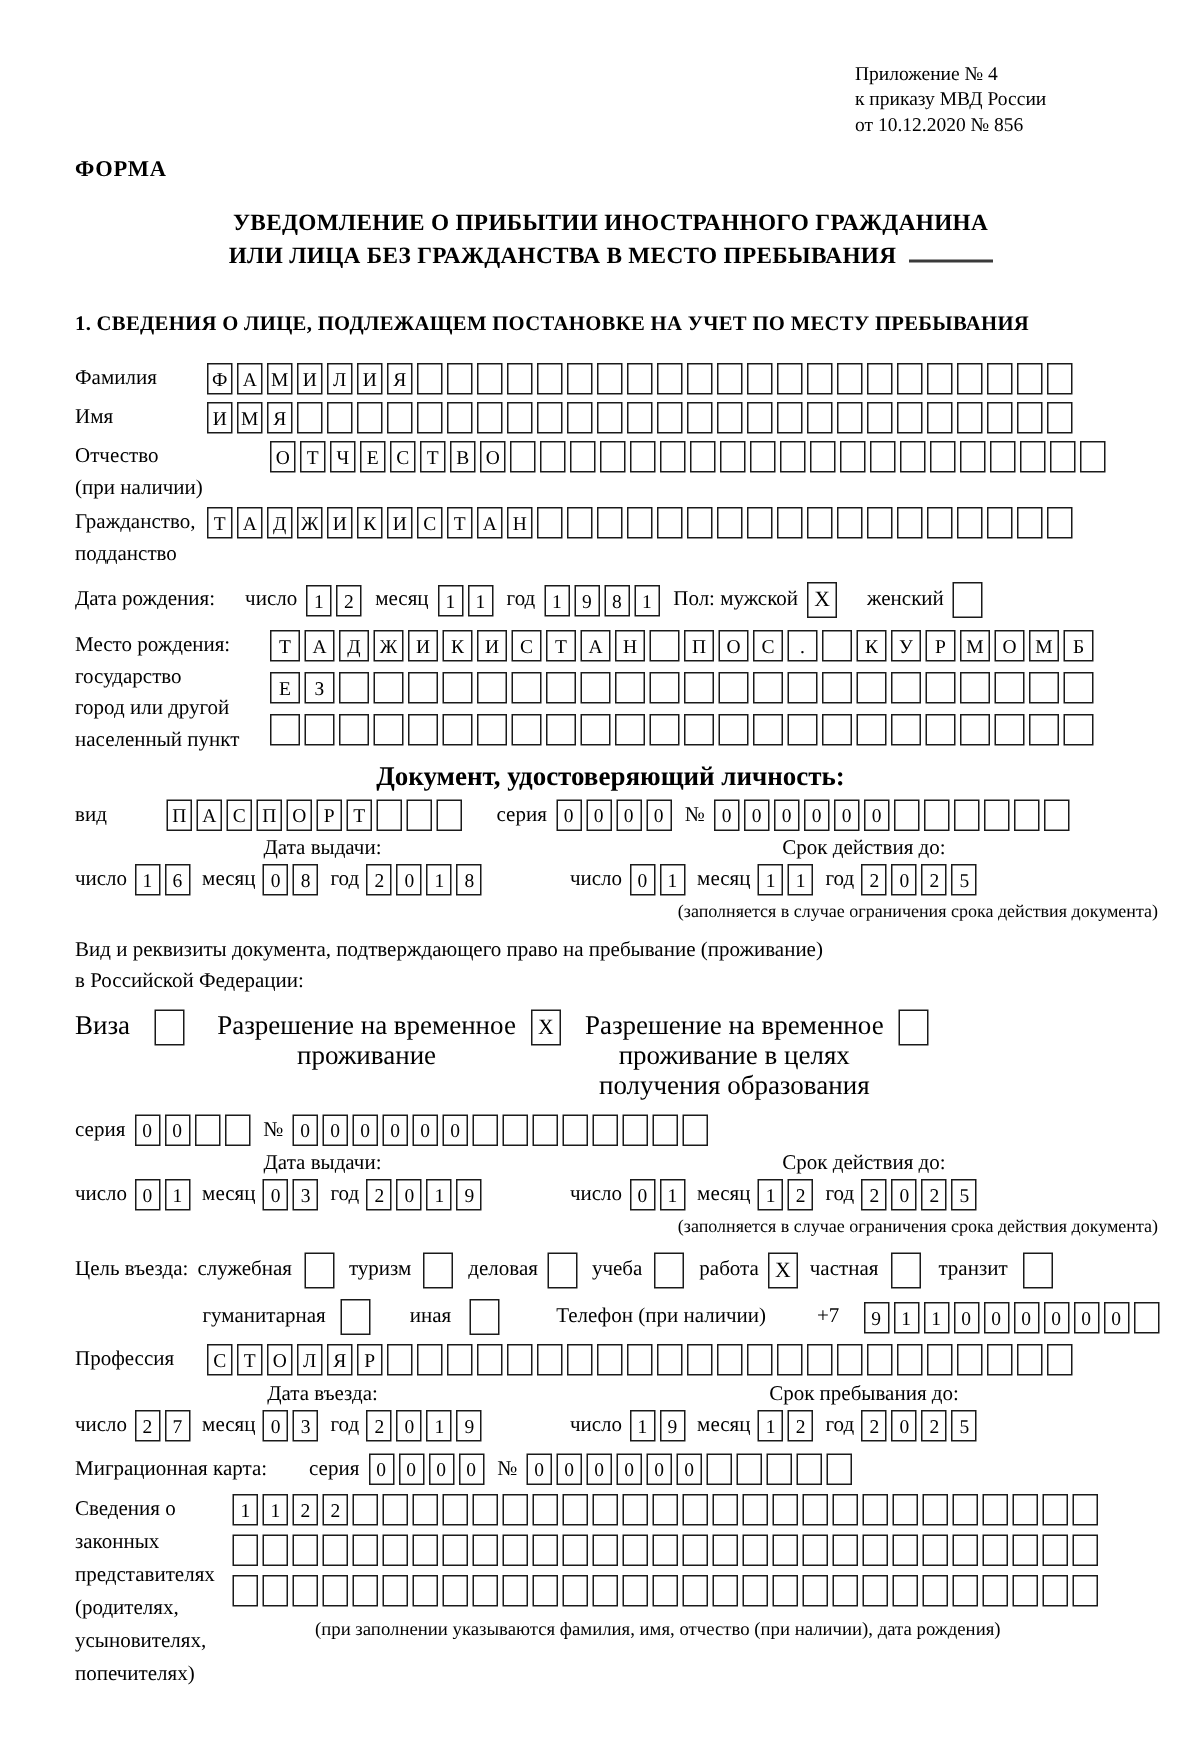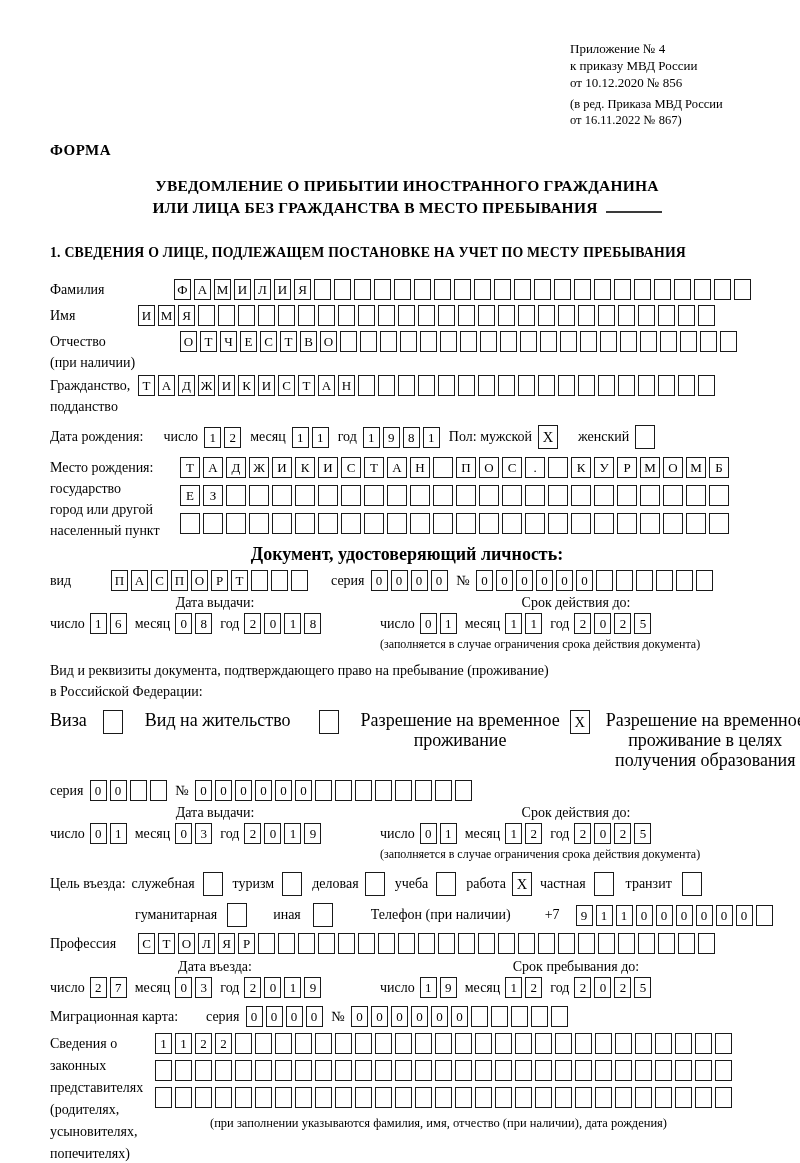--- a/index.html
+++ b/index.html
@@ -36,21 +36,21 @@
   
   .doc-head{text-align:center;font-weight:bold;font-size:18px;margin:3px 0 5px 0;}
 
   
   .dates-block{display:flex;margin-top:4px;}
   .date-col{flex:none;}
   .date-col.left{width:330px;}
   .date-col.right{width:392px;}
   .date-title{font-size:14px;text-align:center;margin-bottom:2px;}
   .date-fields{display:flex;align-items:center;font-size:14px;gap:5px;}
-  .fill-note{font-size:12px;text-align:left;margin-top:3px;}
+  .fill-note{font-size:12px;text-align:right;margin-top:3px;}
 
   
   .opts-row{display:flex;align-items:flex-start;margin-top:8px;}
   .opt{display:flex;align-items:flex-start;flex:none;}
   .opt-label{font-size:18px;line-height:20px;text-align:center;}
   .opt .cell{margin-left:10px;margin-top:0;}
 
   .purpose-row{display:flex;align-items:center;font-size:14px;margin-top:10px;}
   .pair{display:inline-flex;align-items:center;flex:none;}
 
@@ -62,38 +62,34 @@
 </style>
 </head>
 <body>
 
 <div class="page">
 
   <div class="hdr-block">
     <div>Приложение № 4</div>
     <div>к приказу МВД России</div>
     <div>от 10.12.2020 № 856</div>
-    <div class="rev">
-      <div>(в ред. Приказа МВД России</div>
-      <div>от 16.11.2022 № 867)</div>
-    </div>
   </div>
 
   <div class="forma">ФОРМА</div>
 
   <div class="title">
     <div>УВЕДОМЛЕНИЕ О ПРИБЫТИИ ИНОСТРАННОГО ГРАЖДАНИНА</div>
     <div>
       <span>ИЛИ ЛИЦА БЕЗ ГРАЖДАНСТВА В МЕСТО ПРЕБЫВАНИЯ</span><span class="title-underline"></span>
     </div>
   </div>
 
   <div class="sec-head">1. СВЕДЕНИЯ О ЛИЦЕ, ПОДЛЕЖАЩЕМ ПОСТАНОВКЕ НА УЧЕТ ПО МЕСТУ ПРЕБЫВАНИЯ</div>
 
-  <div class="row" style="margin-top:18px;gap:36px;">
+  <div class="row" style="margin-top:18px;">
     <span class="label lw88">Фамилия</span>
     <span class="cells">
         <span class="cell">Ф</span>
         <span class="cell">А</span>
         <span class="cell">М</span>
         <span class="cell">И</span>
         <span class="cell">Л</span>
         <span class="cell">И</span>
         <span class="cell">Я</span>
         <span class="cell"></span>
@@ -440,26 +436,20 @@
     </div>
   </div>
 
   <div class="label mt8">Вид и реквизиты документа, подтверждающего право на пребывание (проживание)</div>
   <div class="label">в Российской Федерации:</div>
 
   <div class="opts-row">
     <span class="opt">
       <span class="opt-label">Виза</span>
       <span class="cells" style="margin-left:6px;">
-          <span class="cell cb"></span>
-        </span>
-    </span>
-    <span class="opt" style="margin-left:22px;">
-      <span class="opt-label">Вид на жительство</span>
-      <span class="cells" style="margin-left:18px;">
           <span class="cell cb"></span>
         </span>
     </span>
     <span class="opt" style="margin-left:22px;">
       <span class="opt-label">
         <span class="two-line">Разрешение на временное</span>
         <span class="two-line">проживание</span>
       </span>
       <span class="cells">
           <span class="cell cb">X</span>

